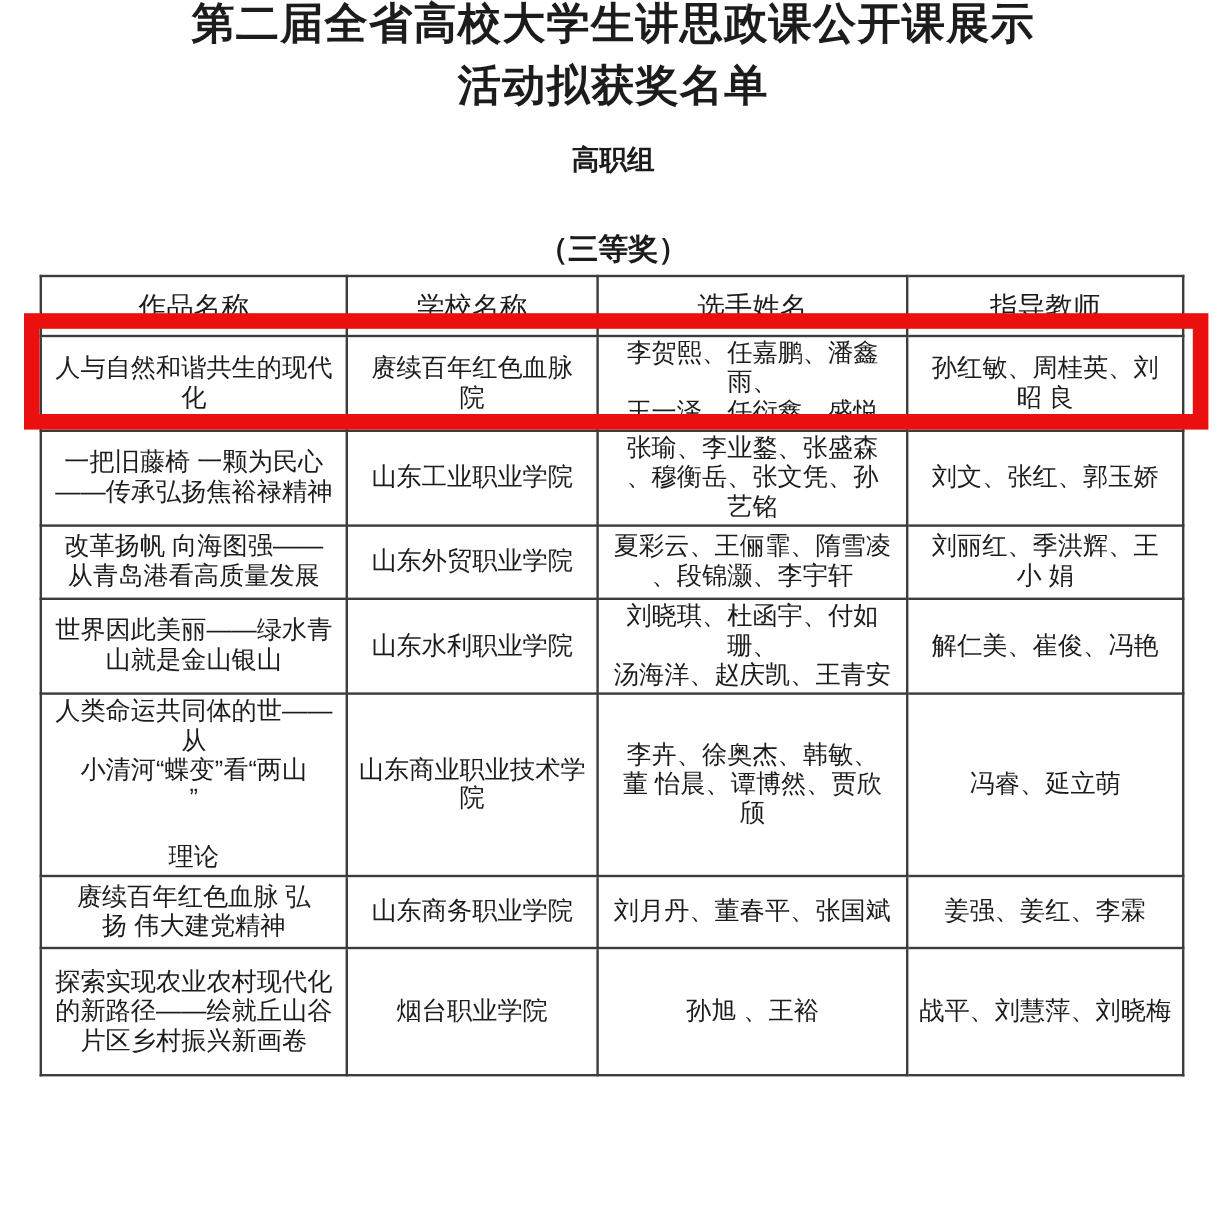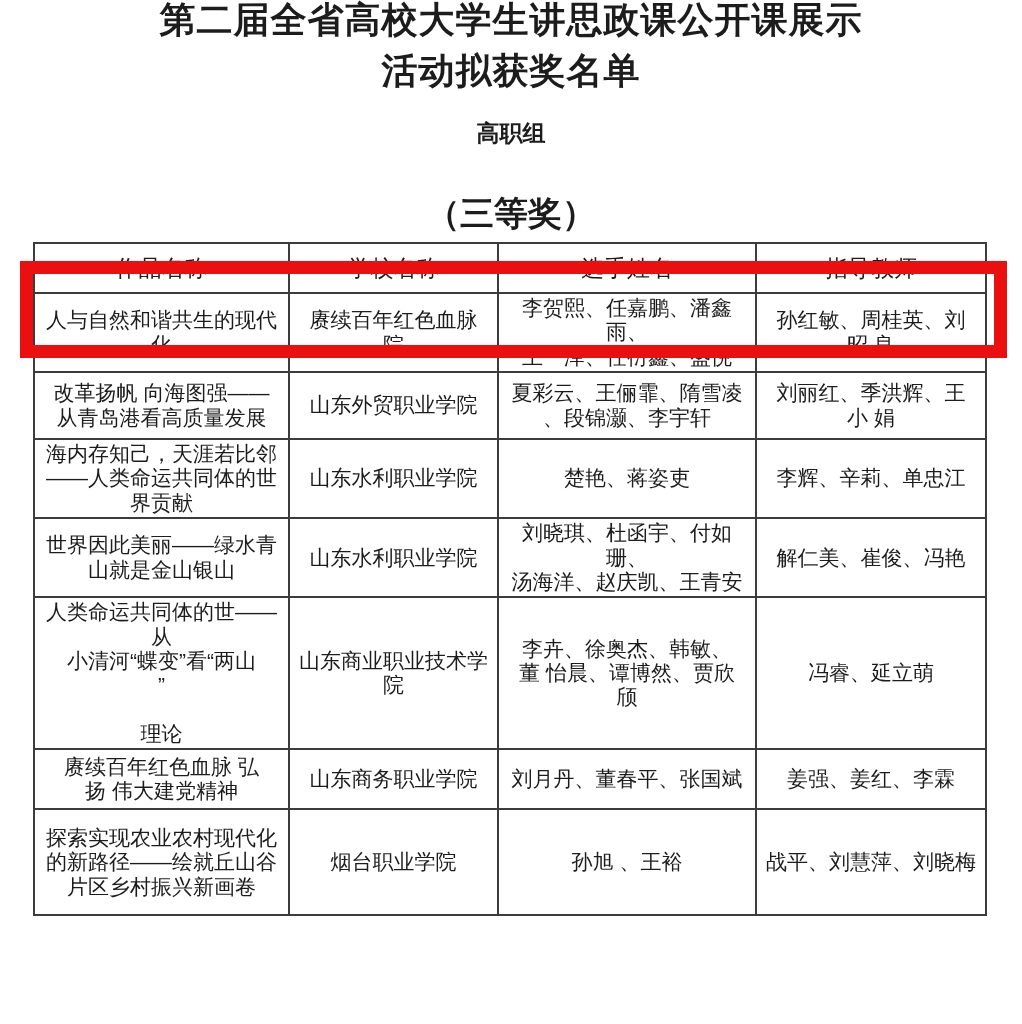--- a/index.html
+++ b/index.html
@@ -26,21 +26,21 @@
   }
   .group-label {
     margin-top: 22px;
     text-align: center;
     font-size: 23px;
     font-weight: 700;
   }
   .award-label {
     margin-top: 42px;
     text-align: center;
-    font-size: 34px;
+    font-size: 25px;
     font-weight: 700;
   }
   table.award-table {
     border-collapse: collapse;
     table-layout: fixed;
     width: 952px;
     margin: 5px 0 0 33px;
   }
   .award-table col.c1 { width: 255px; }
   .award-table col.c2 { width: 209px; }
@@ -118,35 +118,36 @@
     <td>人与自然和谐共生的现代
 化</td>
     <td>赓续百年红色血脉
 院</td>
     <td>李贺熙、任嘉鹏、潘鑫雨、
 王一泽、任衍鑫、盛悦</td>
     <td>孙红敏、周桂英、刘
 昭 良</td>
   </tr>
         <tr>
+    <td>一把旧藤椅 一颗为民心
+——传承弘扬焦裕禄精神</td>
+    <td>山东工业职业学院</td>
+    <td>张瑜、李业鍪、张盛森
+、穆衡岳、张文凭、孙
+艺铭</td>
+    <td>刘文、张红、郭玉娇</td>
+  </tr>
+        <tr>
     <td>改革扬帆 向海图强——
 从青岛港看高质量发展</td>
     <td>山东外贸职业学院</td>
     <td>夏彩云、王俪霏、隋雪凌
 、段锦灏、李宇轩</td>
     <td>刘丽红、季洪辉、王
 小 娟</td>
-  </tr>
-        <tr>
-    <td>海内存知己，天涯若比邻
-——人类命运共同体的世
-界贡献</td>
-    <td>山东水利职业学院</td>
-    <td>楚艳、蒋姿吏</td>
-    <td>李辉、辛莉、单忠江</td>
   </tr>
         <tr>
     <td>世界因此美丽——绿水青
 山就是金山银山</td>
     <td>山东水利职业学院</td>
     <td>刘晓琪、杜函宇、付如珊、
 汤海洋、赵庆凯、王青安</td>
     <td>解仁美、崔俊、冯艳</td>
   </tr>
         <tr>

